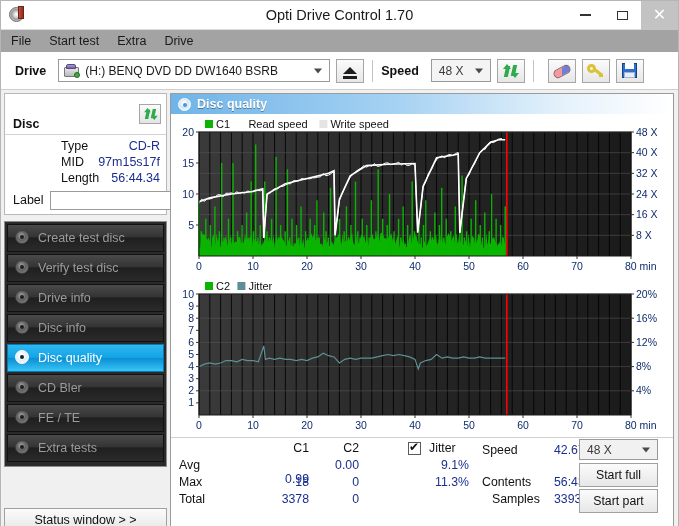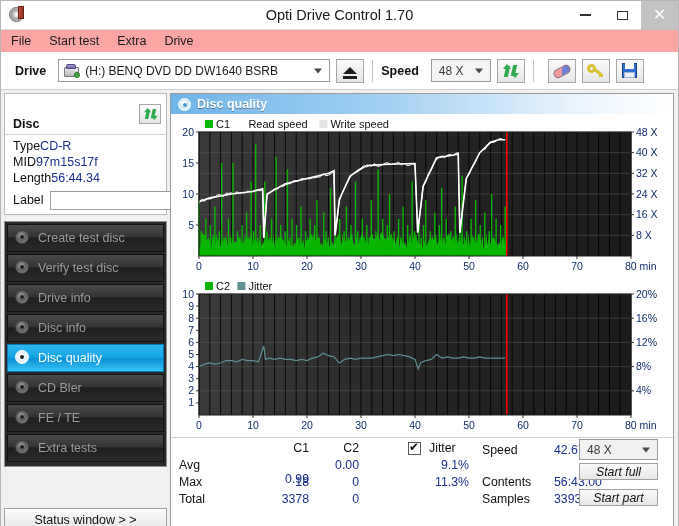--- a/index.html
+++ b/index.html
@@ -54,21 +54,21 @@
     color: #333;
   }
   .win-btn.close { background: #c3c3c3; }
   .win-btn .min-g { width: 11px; height: 2px; background: #333; }
   .win-btn .max-g { width: 11px; height: 9px; border: 1.6px solid #333; }
   .win-btn .close-g { font-size: 16px; line-height: 1; color: #ffffff; font-weight: 300; }
 
   
   .menubar {
     height: 22px; display: flex; align-items: center;
-    background: #fca5a5; padding-left: 10px;
+    background: #a3a3a3; padding-left: 10px;
     font-size: 12.5px; color: #1a1a1a;
   }
   .menubar .mi { padding: 1px 10px 1px 0; margin-right: 8px; }
 
   
   .toolbar {
     height: 38px; display: flex; align-items: center;
     background: #ffffff; padding: 0 8px;
     border-bottom: 1px solid #cfcfcf;
   }
@@ -148,21 +148,21 @@
     display: flex; align-items: center; justify-content: space-between;
     padding: 3px 5px 3px 8px; border-bottom: 1px solid #d2d2d2;
   }
   .disc-head .t { font-size: 12.5px; font-weight: bold; color: #111; margin-top: 20px; }
   .small-btn {
     width: 22px; height: 20px; border: 1px solid #a6a6a6;
     background: linear-gradient(180deg,#fbfbfb,#e3e3e3);
     display:flex;align-items:center;justify-content:center;
   }
   .disc-rows { padding: 4px 6px 1px 8px; }
-  .drow { display: flex; font-size: 12.5px; line-height: 15px; margin-bottom: 1px; }
+  .drow { display: flex; justify-content: space-between; font-size: 12.5px; line-height: 15px; margin-bottom: 1px; margin-left: 48px; }
   .drow .k { color: #111; }
   .drow .v { color: #1b2f8f; }
   .label-row { display:flex; align-items:center; padding: 2px 5px 0 8px; }
   .label-row .k { font-size:12.5px; color:#111; margin-right: 6px; }
   .label-input { flex: 1; height: 19px; border: 1px solid #9a9a9a; background:#fff; margin-right: 4px; }
   .cd-g { width: 14px; height: 14px; border-radius: 50%;
     background: radial-gradient(circle at 50% 50%, #ffffff 0 18%, #e9e3a0 22%, #cfc35e 55%, #efe9a8 80%, #b9ac46 100%);
     border: 1px solid #8d8437; }
   .cd-g::after { content:''; display:block; width:4px;height:4px;border-radius:50%;background:#fff;margin:4px auto;border:1px solid #9a9a9a;}
 
@@ -225,24 +225,24 @@
   }
   .chk::after {
     content: '✔'; position: absolute; left: 0px; top: -3px; font-size: 12px; color: #111;
   }
   .stat-sel {
     position: absolute; width: 79px; height: 21px; border: 1px solid #9a9a9a;
     background: #f1f1f1; font-size: 12px; color: #3a3a3a;
     display: flex; align-items: center; padding-left: 7px;
   }
   .act-btn {
-    position: absolute; width: 79px; height: 17px; border: 1px solid #a1a1a1;
+    position: absolute; width: 79px; height: 24px; border: 1px solid #a1a1a1;
     background: linear-gradient(180deg,#fbfbfb,#e7e7e7);
     display: flex; align-items: center; justify-content: center;
-    font-size: 12.3px; color: #111; font-style: italic;
+    font-size: 12.3px; color: #111;
   }
   .divline { position: absolute; left: 0; right: 0; height: 1px; background: #d0d0d0; }
 </style>
 </head>
 <body>
 
 <div id="app">
 
   <div class="titlebar">
     <div class="app-icon">
@@ -809,21 +809,21 @@
 
           <div class="chk" style="left:237px; top:5px;"></div>
           <div class="st" style="left:258px; top:4px;">Jitter</div>
           <div class="st val" style="left:218px; top:21px; width:80px;">9.1%</div>
           <div class="st val" style="left:218px; top:38px; width:80px;">11.3%</div>
 
           <div class="st" style="left:311px; top:6px;">Speed</div>
           <div class="st val" style="left:383px; top:6px; width:60px; text-align:left;">42.67 X</div>
           <div class="st" style="left:311px; top:38px;">Contents</div>
           <div class="st val" style="left:383px; top:38px; width:70px; text-align:left;">56:43.00</div>
-          <div class="st" style="left:311px; top:55px;">Samples</div>
+          <div class="st" style="left:321px; top:55px;">Samples</div>
           <div class="st val" style="left:383px; top:55px; width:70px; text-align:left;">3393</div>
 
           <div class="stat-sel" style="left:408px; top:2px;">
             <span>48 X</span>
             <div class="caret"></div>
           </div>
           <div class="act-btn" style="left:408px; top:26px;">Start full</div>
           <div class="act-btn" style="left:408px; top:52px;">Start part</div>
         </div>
       </div>

